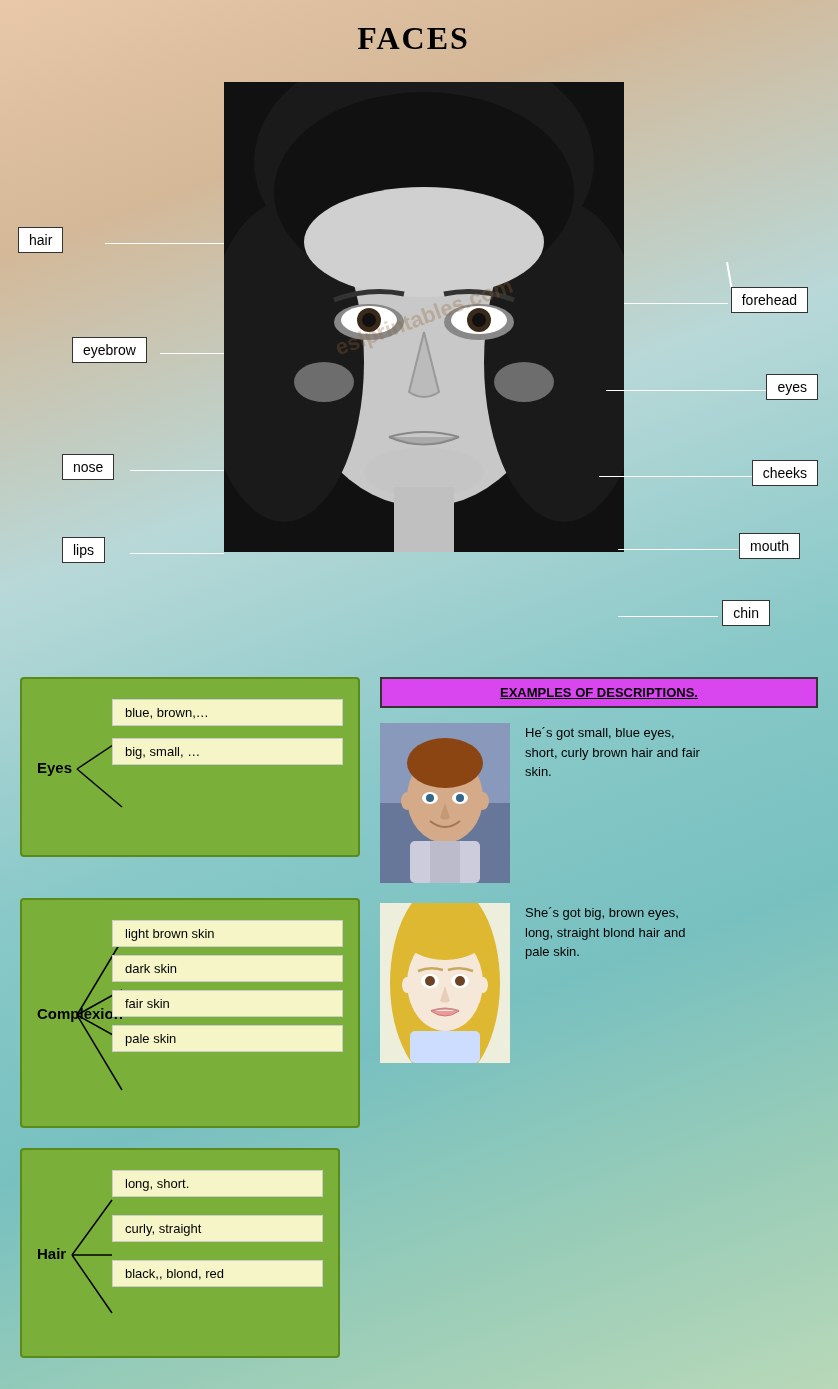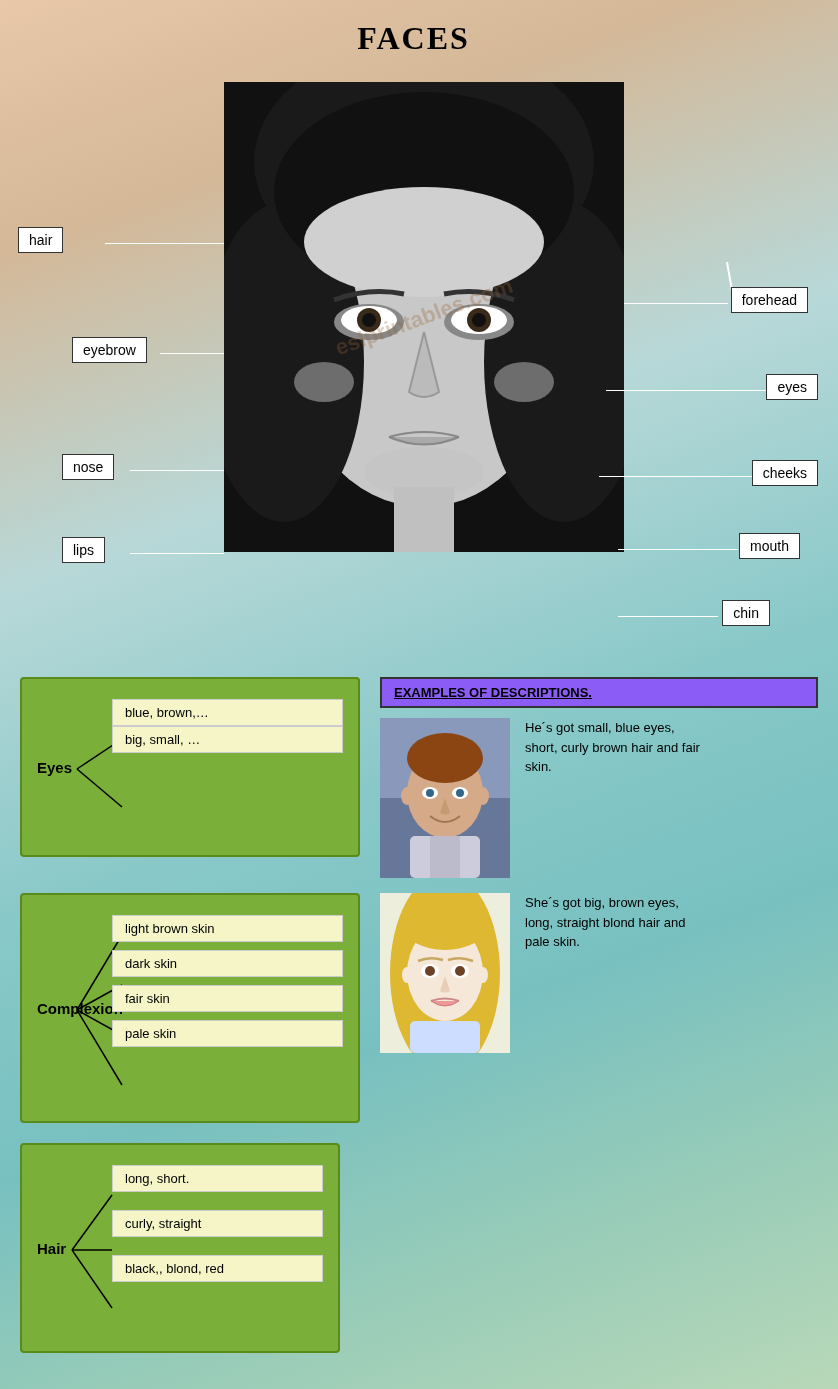--- a/index.html
+++ b/index.html
@@ -77,48 +77,50 @@
       transform: translateY(-50%);
       font-size: 15px;
       font-weight: bold;
       color: #000;
     }
 
     .mind-map-items {
       margin-left: 60px;
       display: flex;
       flex-direction: column;
+      gap: 12px;
       position: relative;
     }
 
     .mind-map-item {
       background: #f5f5c8;
       border: 1px solid #ccc;
       padding: 5px 12px;
       font-size: 13px;
       min-width: 130px;
       display: inline-block;
     }
 
     .examples-title {
       border: 2px solid #333;
       padding: 6px 12px;
       font-size: 13px;
       font-weight: bold;
       text-decoration: underline;
-      background: #8b5cf6;
-      text-align: left;
+      background: #d946ef;
+      text-align: center;
       display: inline-block;
     }
 
     .example-entry {
       display: flex;
       flex-direction: row;
       gap: 15px;
       align-items: flex-start;
+      margin-top: 5px;
     }
 
     .example-text {
       font-size: 13px;
       line-height: 1.5;
       max-width: 180px;
     }
 
     
     svg.connectors {

